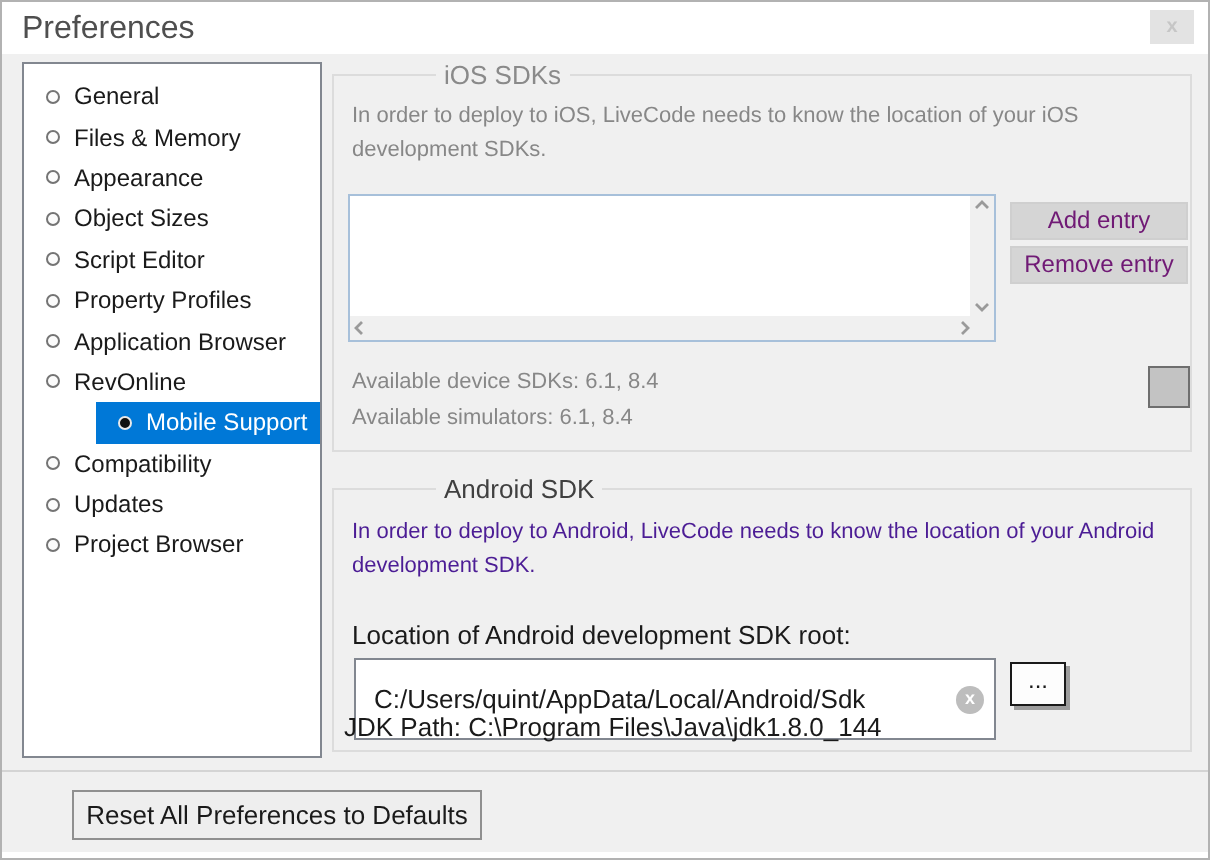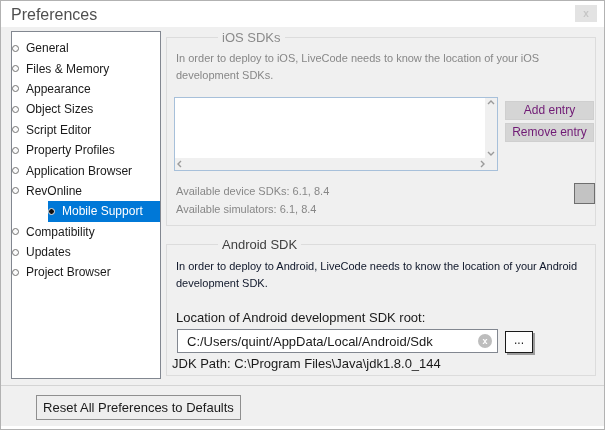--- a/index.html
+++ b/index.html
@@ -19,21 +19,21 @@
     position:absolute; right:7px; top:4px; width:22px; height:17px;
     background:#e3e3e3; color:#c6c6c6; font-size:10px; font-weight:bold;
     display:flex; align-items:center; justify-content:center; cursor:default;
   }
   
   .sidebar {
     position:absolute; left:10px; top:30px; width:150px; height:348px;
     background:#ffffff; border:1px solid #828790; padding-top:6px;
   }
   .sidebar-item {
-    height:20.4px; display:flex; align-items:center; padding-left:0;
+    height:20.4px; display:flex; align-items:center; padding-left:11px;
     font-size:12px; color:#1a1a1a; white-space:nowrap;
   }
   .sidebar-item .radio {
     width:7px; height:7px; border:1px solid #747474; border-radius:50%;
     background:#fbfbfb; margin-right:7px; flex:0 0 auto;
   }
   .sidebar-item.selected { background:#0078d7; color:#ffffff;margin-left:36px; }
   .sidebar-item.selected .radio { background:#101010; border-color:#e9e9e9; }
   
   .groupbox {
@@ -42,21 +42,21 @@
   .groupbox .legend {
     position:absolute; top:-8px; left:7px; background:#f0f0f0;
     padding:0 4px; font-size:13px;margin-left:44px;
   }
   .gb-ios { left:165px; top:36px; width:430px; height:189px; }
   .gb-ios .legend { color:#8a8a8a; }
   .gb-android { left:165px; top:243px; width:430px; height:132px; }
   .gb-android .legend { color:#404040;text-align:right; }
   .desc { position:absolute; font-size:11px; line-height:17px; }
   .desc.dim { color:#878787; }
-  .desc.dark { color:#0f172a; }
+  .desc.dark { color:#4c1d95; }
   
   .sdk-listbox {
     position:absolute; left:173px; top:96px; width:324px; height:74px;
     background:#ffffff; border:1px solid #a7c0da;
   }
   .vscroll {
     position:absolute; right:0; top:0; width:12px; height:60px;
     background:#f0f0f0; display:flex; flex-direction:column;
     justify-content:space-between; align-items:center; padding:2px 0;
   }
@@ -75,21 +75,21 @@
     background:#d5d5d5; border:1px solid #cfcfcf; color:#701a75;
     font-size:12px; text-align:center; line-height:17px;
   }
   .gray-swatch {
     position:absolute; left:573px; top:182px; width:21px; height:21px;
     background:#c3c3c3; border:1px solid #6e6e6e;
   }
   
   .loc-label { position:absolute; left:175px; top:309px; font-size:13px; color:#1a1a1a; }
   .sdk-input-wrap {
-    position:absolute; left:176px; top:328px; width:321px; height:24px;
+    position:absolute; left:176px; top:328px; width:321px; height:41px;
     background:#ffffff; border:1px solid #828790; display:flex; align-items:center;
   }
   .sdk-input {
     flex:1; border:none; outline:none; background:transparent;
     font-family:"Liberation Sans", sans-serif; font-size:13px; color:#1a1a1a;
     padding:0 4px 0 9px; height:100%;
   }
   .clear-icon {
     flex:0 0 auto; width:14px; height:14px; margin-right:5px; border-radius:50%;
     background:#bdbdbd; color:#ffffff; font-size:9px; font-weight:bold;

